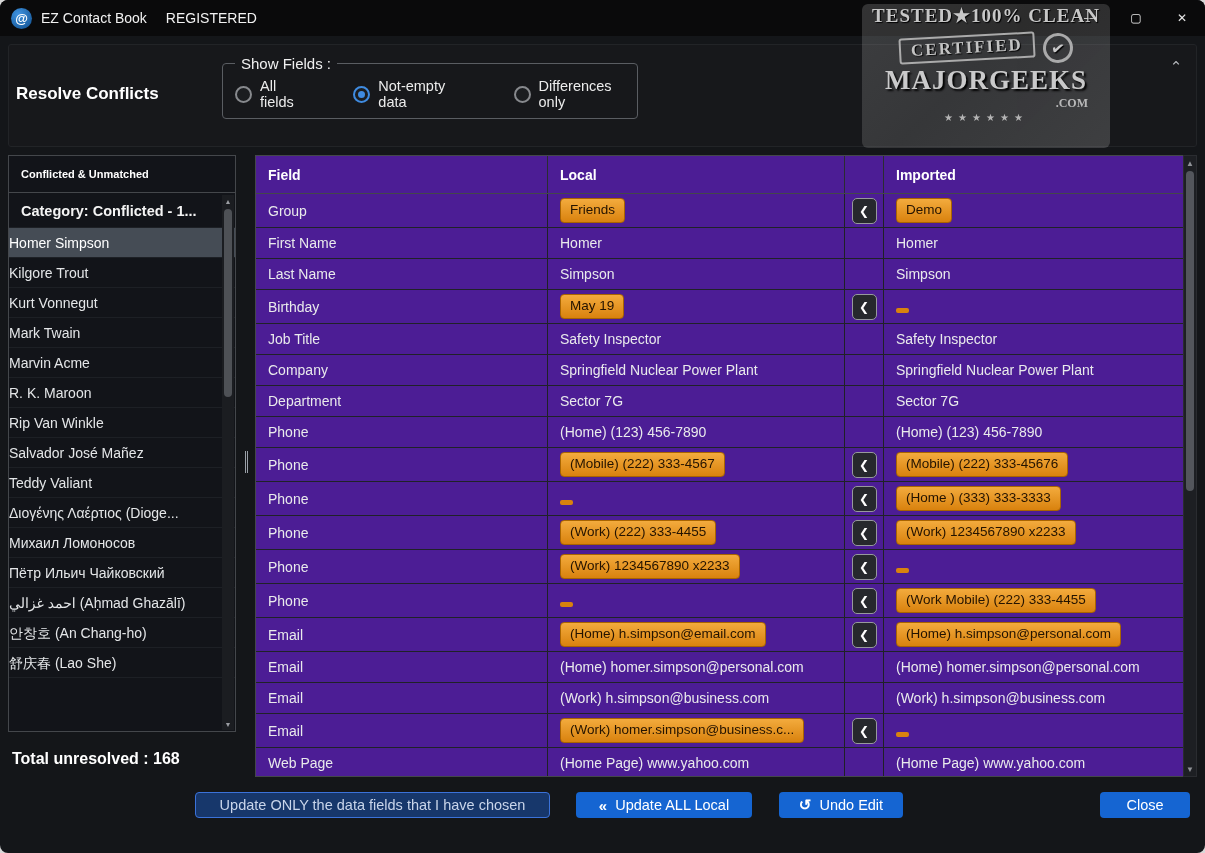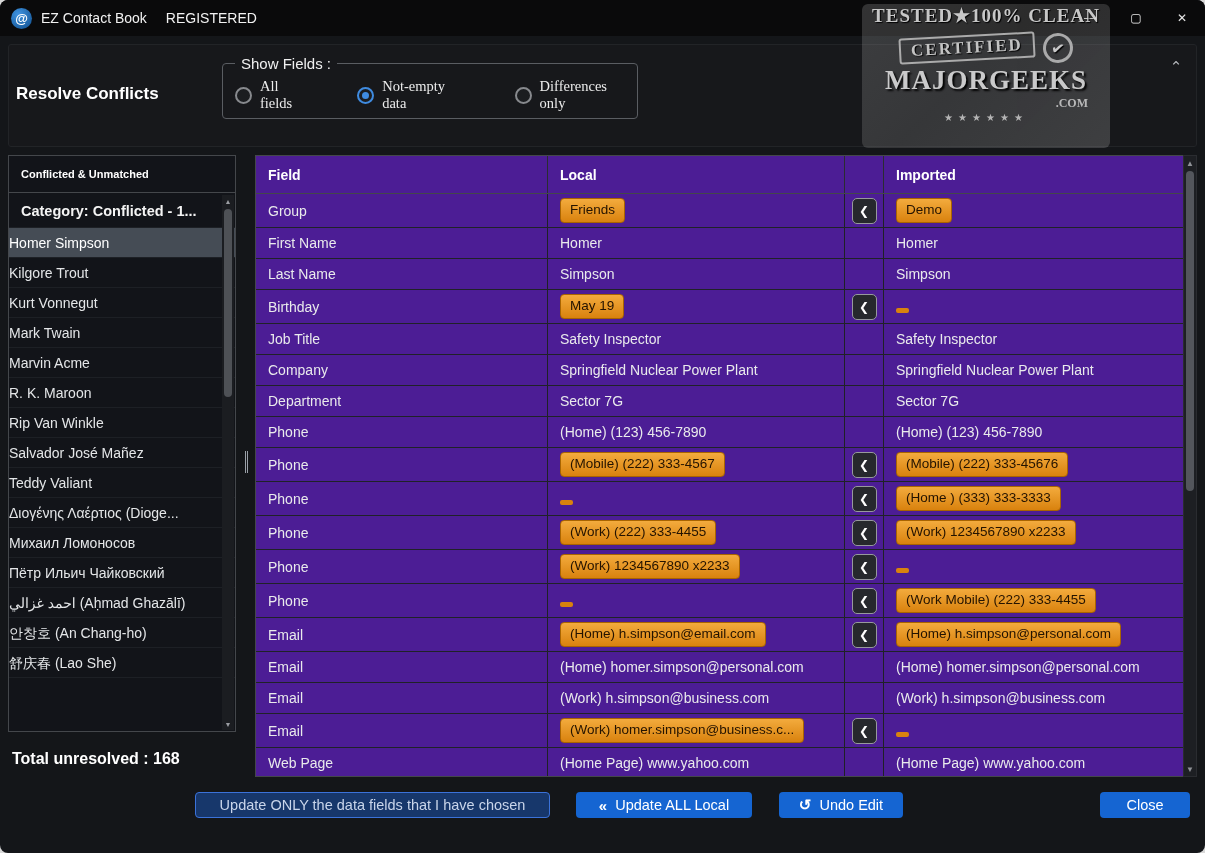--- a/index.html
+++ b/index.html
@@ -26,21 +26,21 @@
   .wm-check { width:30px; height:30px; border:3px solid #b8b8b8; border-radius:50%; display:flex; align-items:center; justify-content:center; font-size:16px; color:#d8d8d8; text-shadow:1px 1px 1px #000; transform:rotate(8deg); }
   .wm-name { font-size:27px; font-weight:bold; letter-spacing:1px; color:#dadada; text-shadow:2px 2px 2px #000; margin-top:2px; }
   .wm-com { font-size:12px; font-weight:bold; text-align:right; margin-right:22px; color:#c6c6c6; }
   .wm-stars { font-size:10px; letter-spacing:5px; color:#c2c2c2; margin-top:1px; }
 
   
   .header-strip { position:absolute; top:44px; left:8px; right:8px; height:103px; background:#17181b; border:1px solid #222427; border-radius:3px; }
   .page-title { position:absolute; left:16px; top:84px; font-size:17px; font-weight:bold; color:#ffffff; }
   .show-fields { position:absolute; left:222px; top:55px; width:416px; height:64px; border:1px solid #5a5d62; border-radius:4px; margin:0; padding:0 0 0 8px; }
   .show-fields legend { font-size:15px; color:#f0f0f0; padding:0 6px; margin-left:4px; }
-  .radio-group { display:flex; gap:45px; align-items:flex-end; padding:6px 4px 0 4px;font-family:Liberation Serif, serif; }
+  .radio-group { display:flex; gap:45px; align-items:flex-end; padding:6px 4px 0 4px; }
   .radio { display:flex; align-items:center; gap:8px; color:#ececec; font-size:14.5px; cursor:pointer; }
   .rc { width:17px; height:17px; border-radius:50%; border:2px solid #87898d; position:relative; background:#1b1d20; flex:none; }
   .radio.on .rc { border-color:#3f8be0; }
   .radio.on .rc::after { content:""; position:absolute; left:3px; top:3px; width:7px; height:7px; border-radius:50%; background:#3f8be0; }
   .collapse-btn { position:absolute; left:1162px; top:56px; width:28px; height:22px; display:flex; align-items:center; justify-content:center; color:#b4b7bc; font-size:15px; cursor:pointer; }
 
   
   .sidebar { position:absolute; left:8px; top:155px; width:228px; height:622px; }
   .list-box { position:absolute; left:0; top:0; right:0; bottom:45px; border:1px solid #44474b; background:#121419; overflow:hidden; }
   .sb-header { height:37px; display:flex; align-items:center; padding-left:12px; font-size:11px; font-weight:bold; color:#ffffff; border-bottom:1px solid #44474b; }

